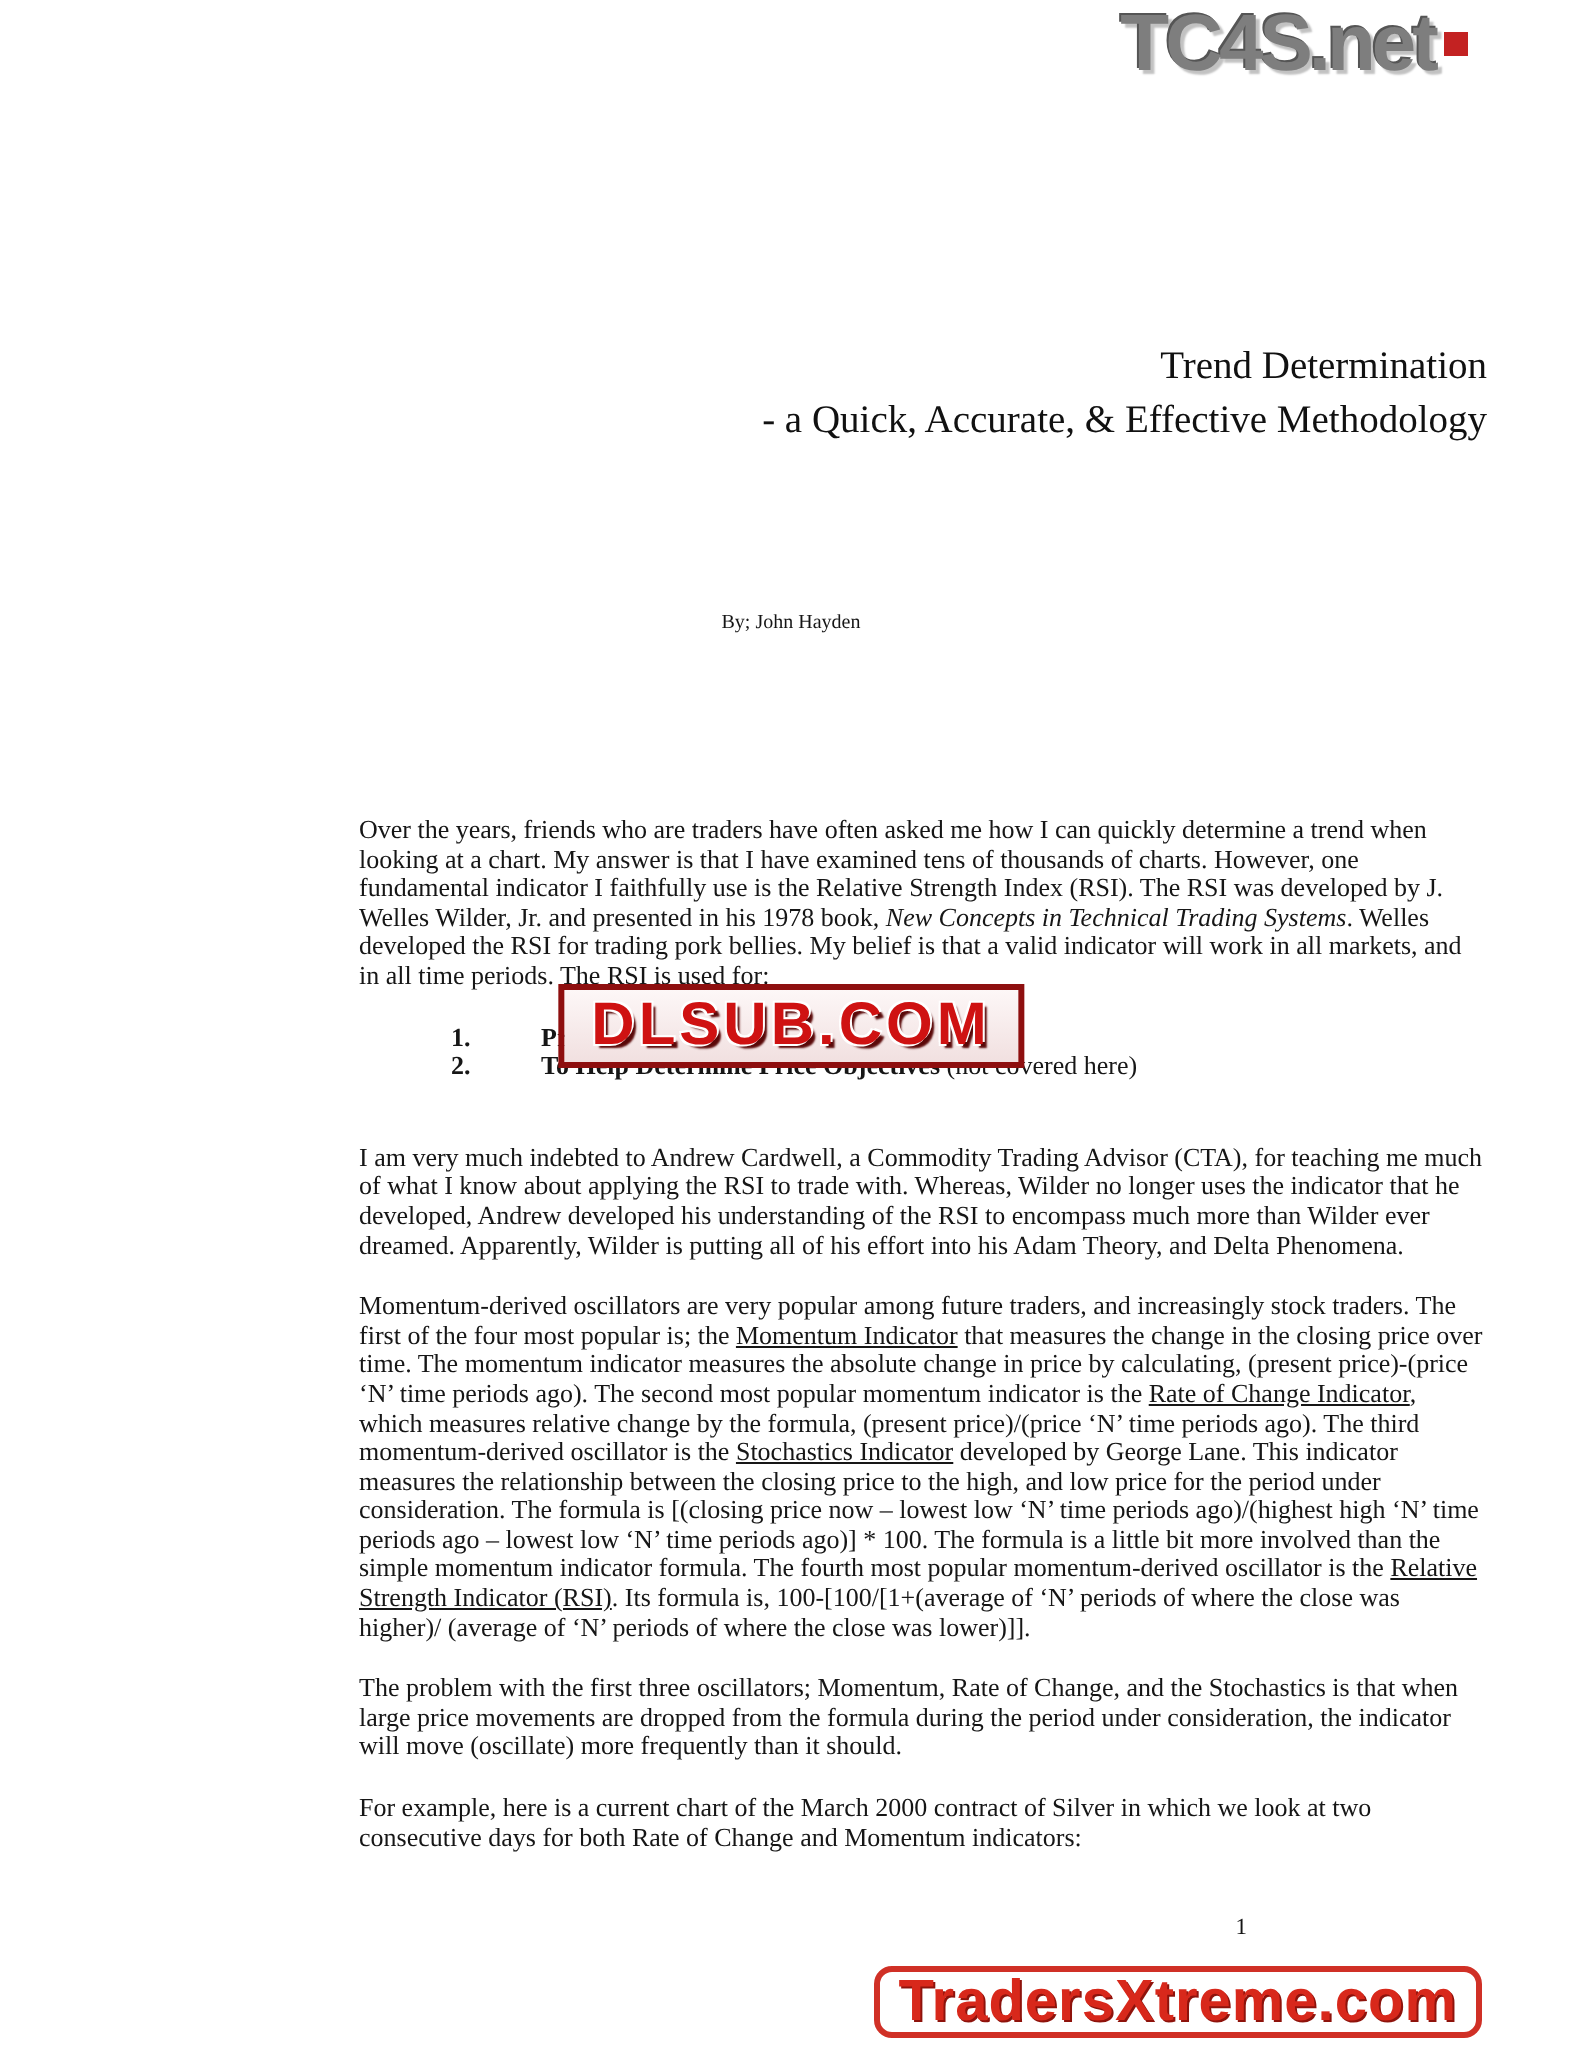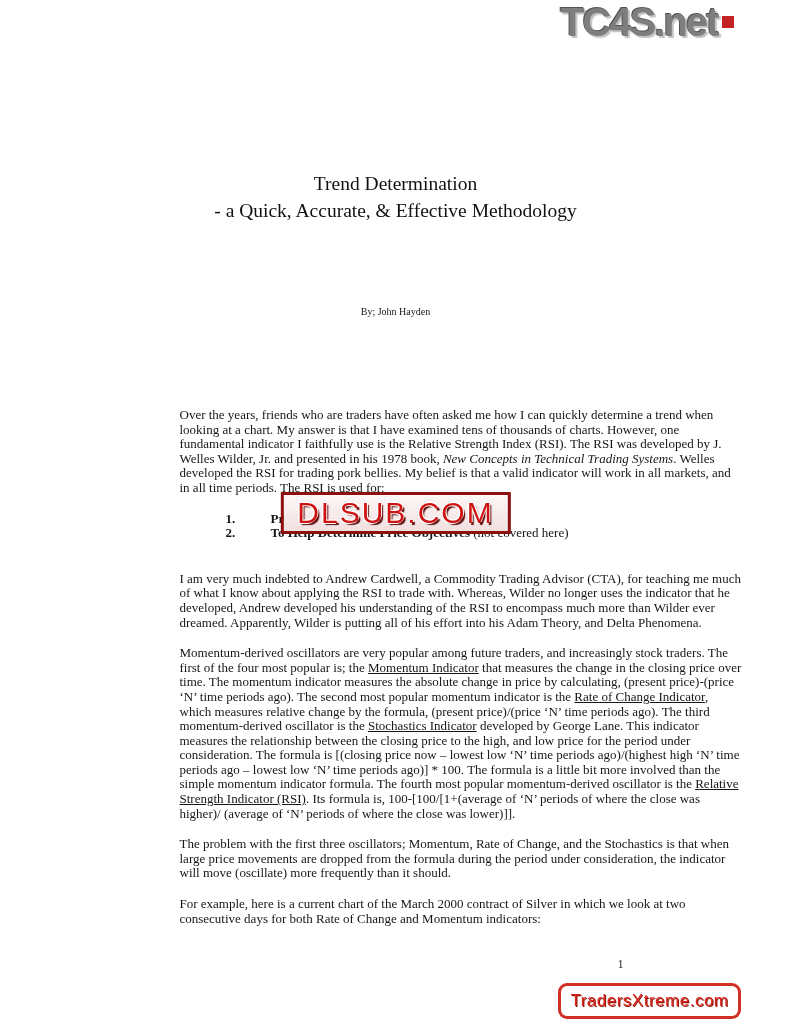--- a/index.html
+++ b/index.html
@@ -23,21 +23,21 @@
     font-size: 40px;
     letter-spacing: -2px;
     color: #7e7e7e;
     text-shadow: -1px -1px 0 #555555, 2px 2px 1px #c2c2c2;
     line-height: 44px;
   }
   .red-sq { width: 12px; height: 12px; background: #c32222; margin-left: 4px; margin-top: 16px; }
 
   
   .title { position: absolute; top: 170px; left: 0; width: 100%; text-align: center; font-size: 19.5px; line-height: 27px; color: #111; }
-  .title-line { display: block; }
+  .title-line { display: block; text-align: right; }
   .byline { position: absolute; top: 306px; left: 0; width: 100%; text-align: center; font-size: 10px; }
 
   
   .bodytext { position: absolute; top: 408px; left: 132px; width: 562px; font-size: 13px; line-height: 14.6px; text-align: left; }
   .para { margin: 0 0 16px 0; }
   .book { font-style: italic; }
   .u { text-decoration: underline; }
 
   .uses-list { margin: 0 0 31px 0; }
   .list-row { display: flex; }
@@ -51,21 +51,21 @@
     left: 50%;
     transform: translateX(-50%);
     border: 3px solid #8e0f0f;
     background: linear-gradient(#fdf7f7, #f1e0e0);
     padding: 0 14px;
     z-index: 5;
     white-space: nowrap;
   }
   .dlsub-text {
     font-family: "Liberation Sans", sans-serif;
-    font-weight: normal;
+    font-weight: bold;
     font-size: 30px;
     letter-spacing: 2px;
     color: #cf1212;
     text-shadow: -1px -1px 0 #ffffff, 1px -1px 0 #ffffff, -1px 1px 0 #ffffff, 2px 2px 1px #5a0808;
     line-height: 36px;
   }
 
   
   .page-num { position: absolute; top: 958px; right: 120px; font-size: 11.5px; }
   .banner {
@@ -73,22 +73,22 @@
     top: 983px;
     right: 3px;
     border: 3px solid #d03026;
     border-radius: 9px;
     padding: 0 9px;
     background: #ffffff;
     white-space: nowrap;
   }
   .banner-text {
     font-family: "Liberation Sans", sans-serif;
-    font-weight: normal;
-    font-size: 17px;
+    font-weight: bold;
+    font-size: 29px;
     letter-spacing: 0.5px;
     color: #d8281b;
     text-shadow: 1px 1px 0 #8e130c;
     line-height: 30px;
   }
 </style>
 </head>
 <body>
 
 <div class="page">

